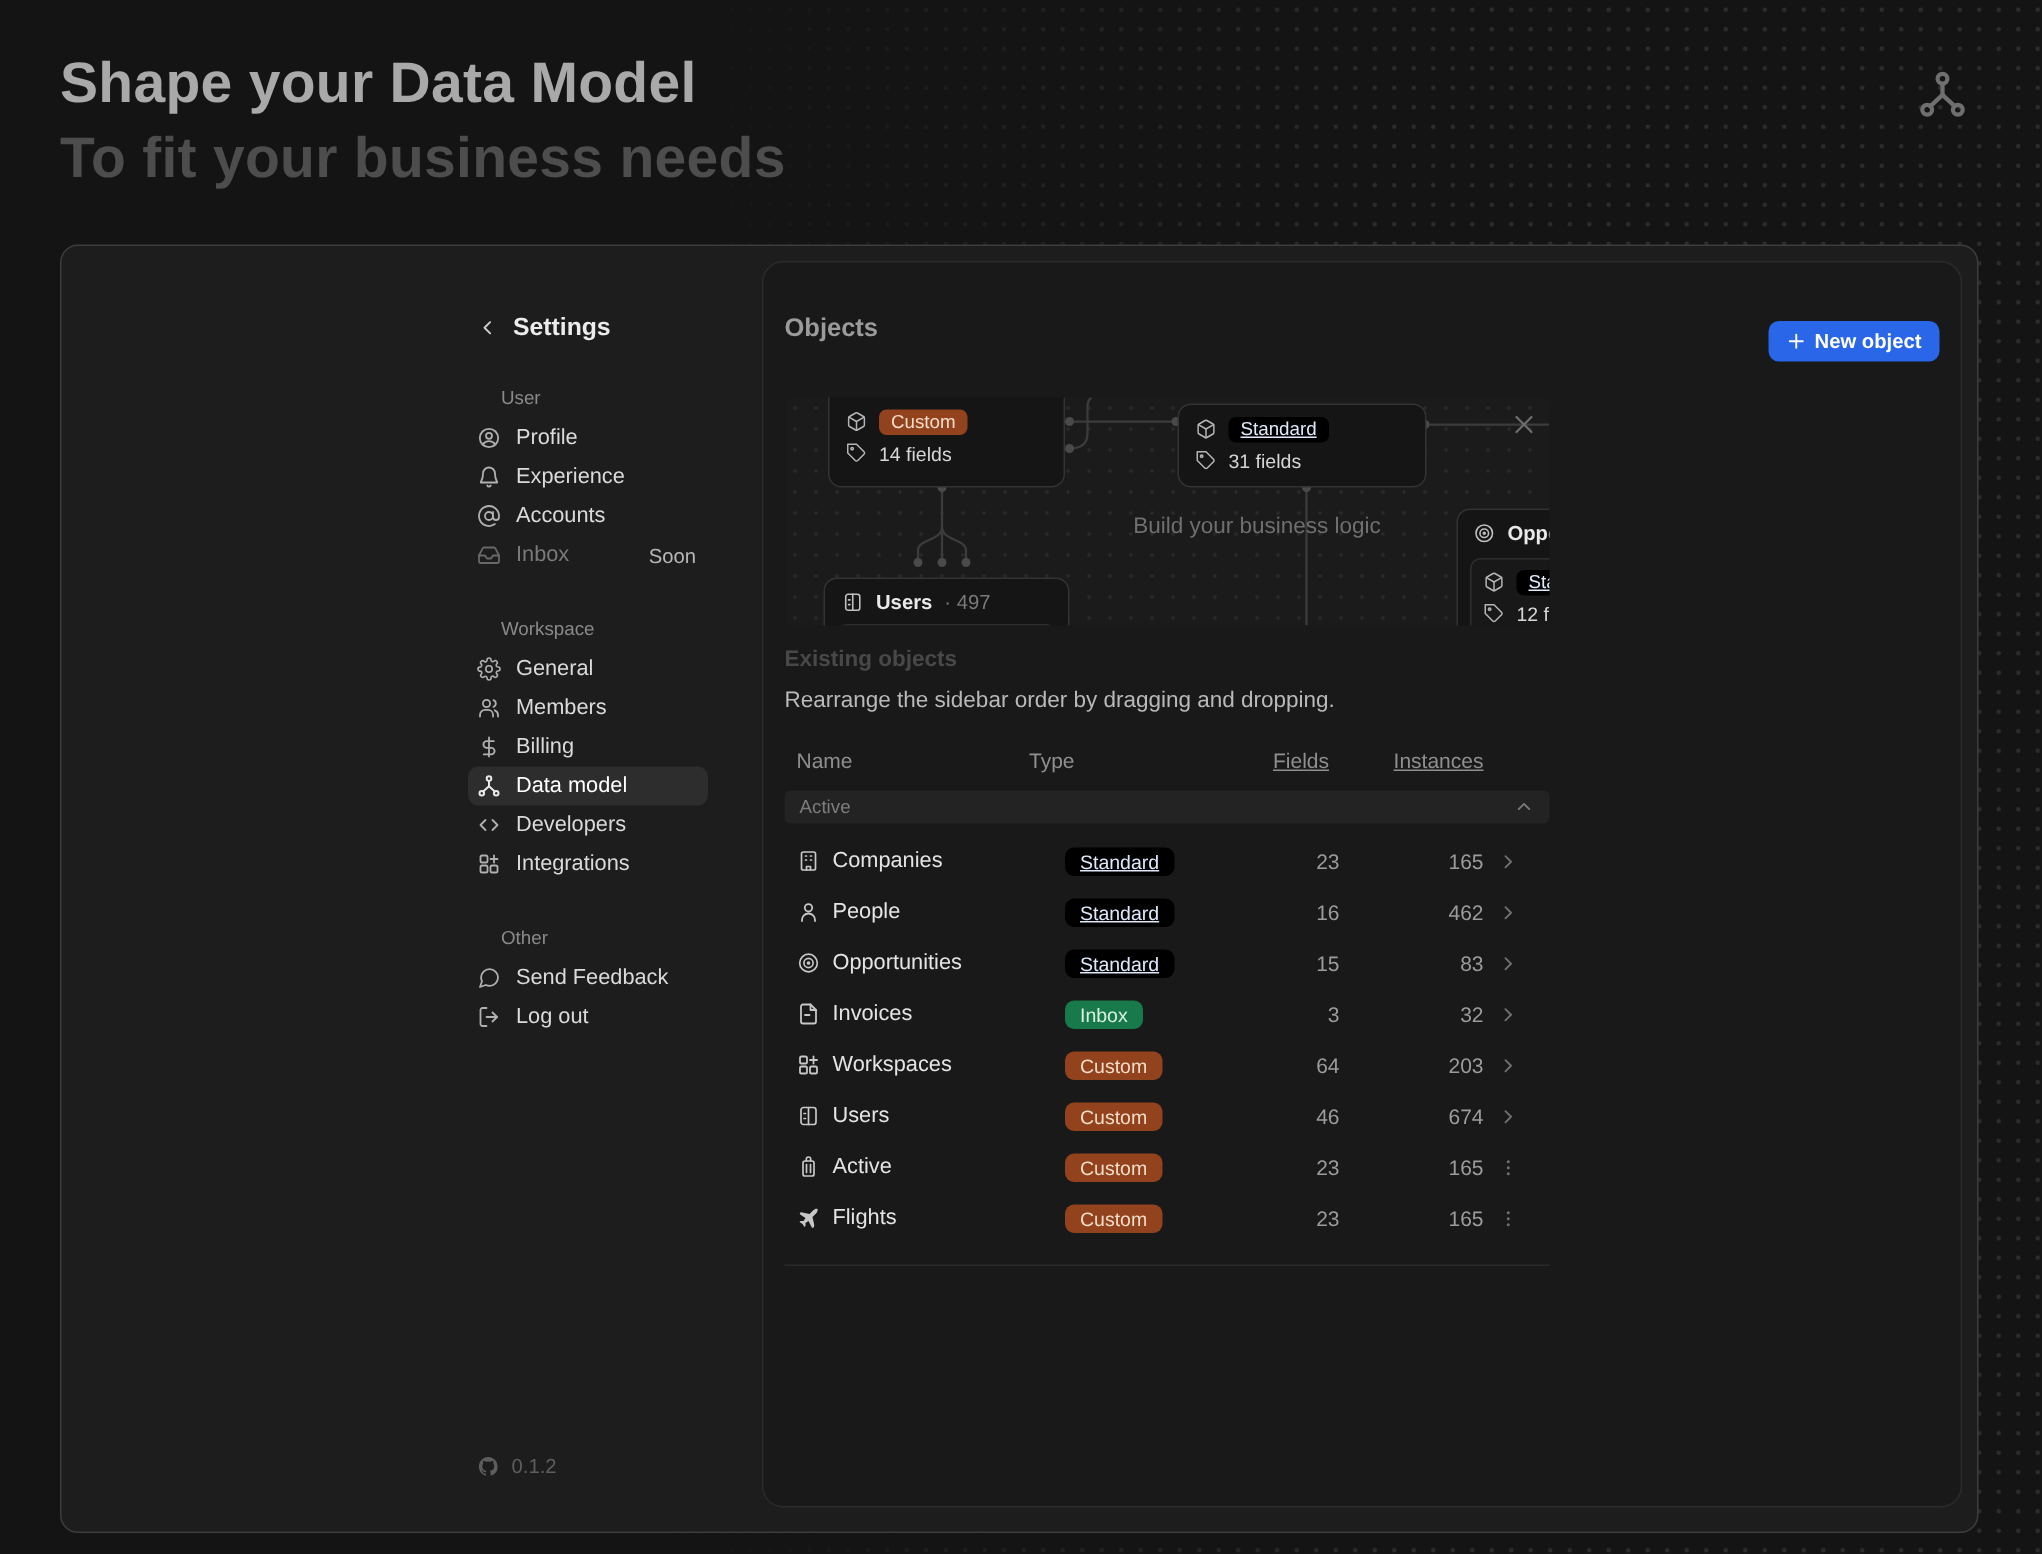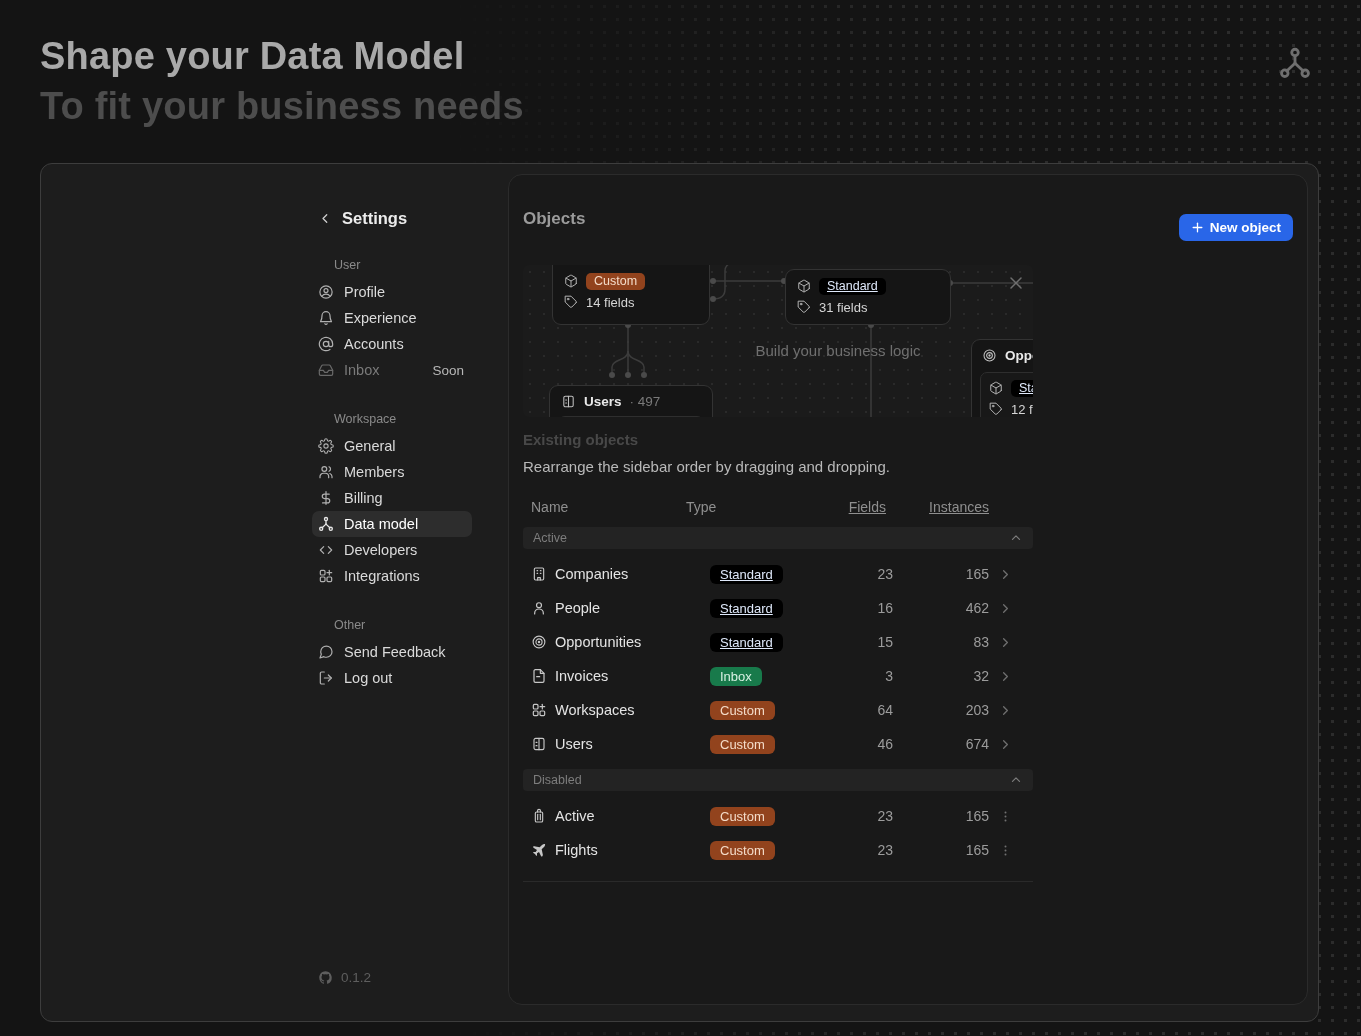--- a/index.html
+++ b/index.html
@@ -557,28 +557,20 @@
         <span class="num">674</span>
         <span class="end">
             <span class="icon">
               <svg viewBox="0 0 24 24" fill="none" stroke="currentColor" stroke-width="2" stroke-linecap="round" stroke-linejoin="round">
                 <polyline points="9 6 15 12 9 18"></polyline>
               </svg>
             </span>
           </span>
       </div>
 
-      <div class="group-strip">
-        <span>Disabled</span>
-        <span class="icon">
-            <svg viewBox="0 0 24 24" fill="none" stroke="currentColor" stroke-width="2" stroke-linecap="round" stroke-linejoin="round">
-              <polyline points="6 14.5 12 8.5 18 14.5"></polyline>
-            </svg>
-          </span>
-      </div>
 
       <div class="trow">
         <span class="icon row-icon">
             <svg viewBox="0 0 24 24" fill="none" stroke="currentColor" stroke-width="1.7" stroke-linecap="round" stroke-linejoin="round">
               <rect x="6.5" y="6" width="11" height="15" rx="2"></rect>
               <path d="M9.8 6V4.2a2.2 2.2 0 0 1 4.4 0V6"></path>
               <line x1="10" y1="9.5" x2="10" y2="17.5"></line>
               <line x1="14" y1="9.5" x2="14" y2="17.5"></line>
             </svg>
           </span>

